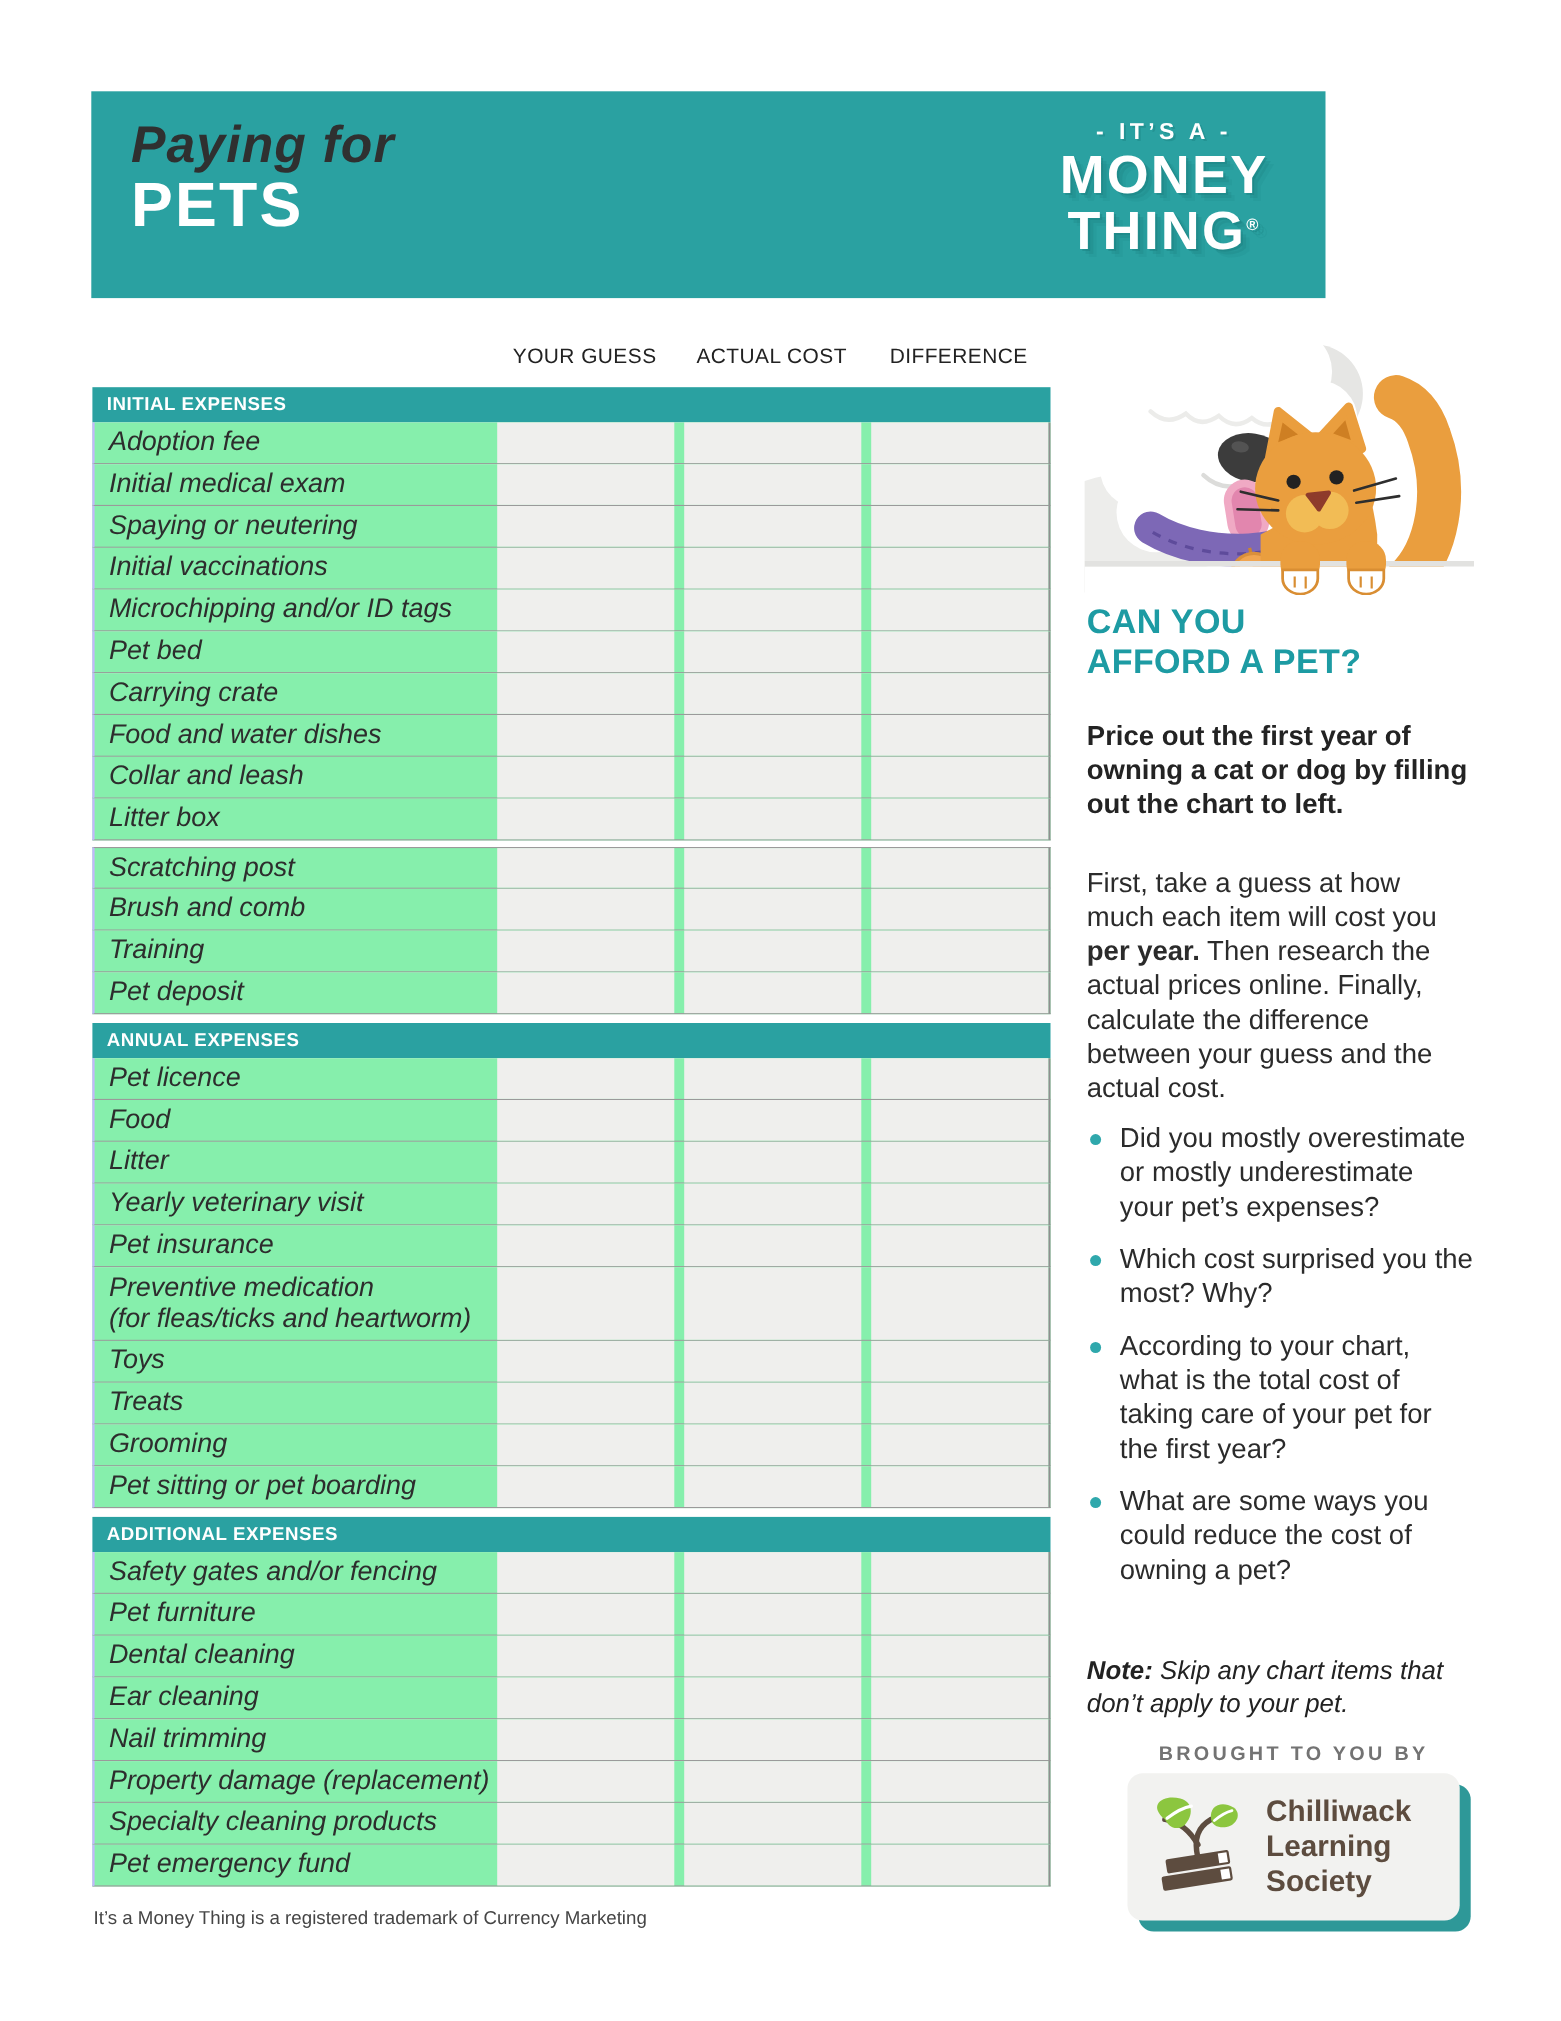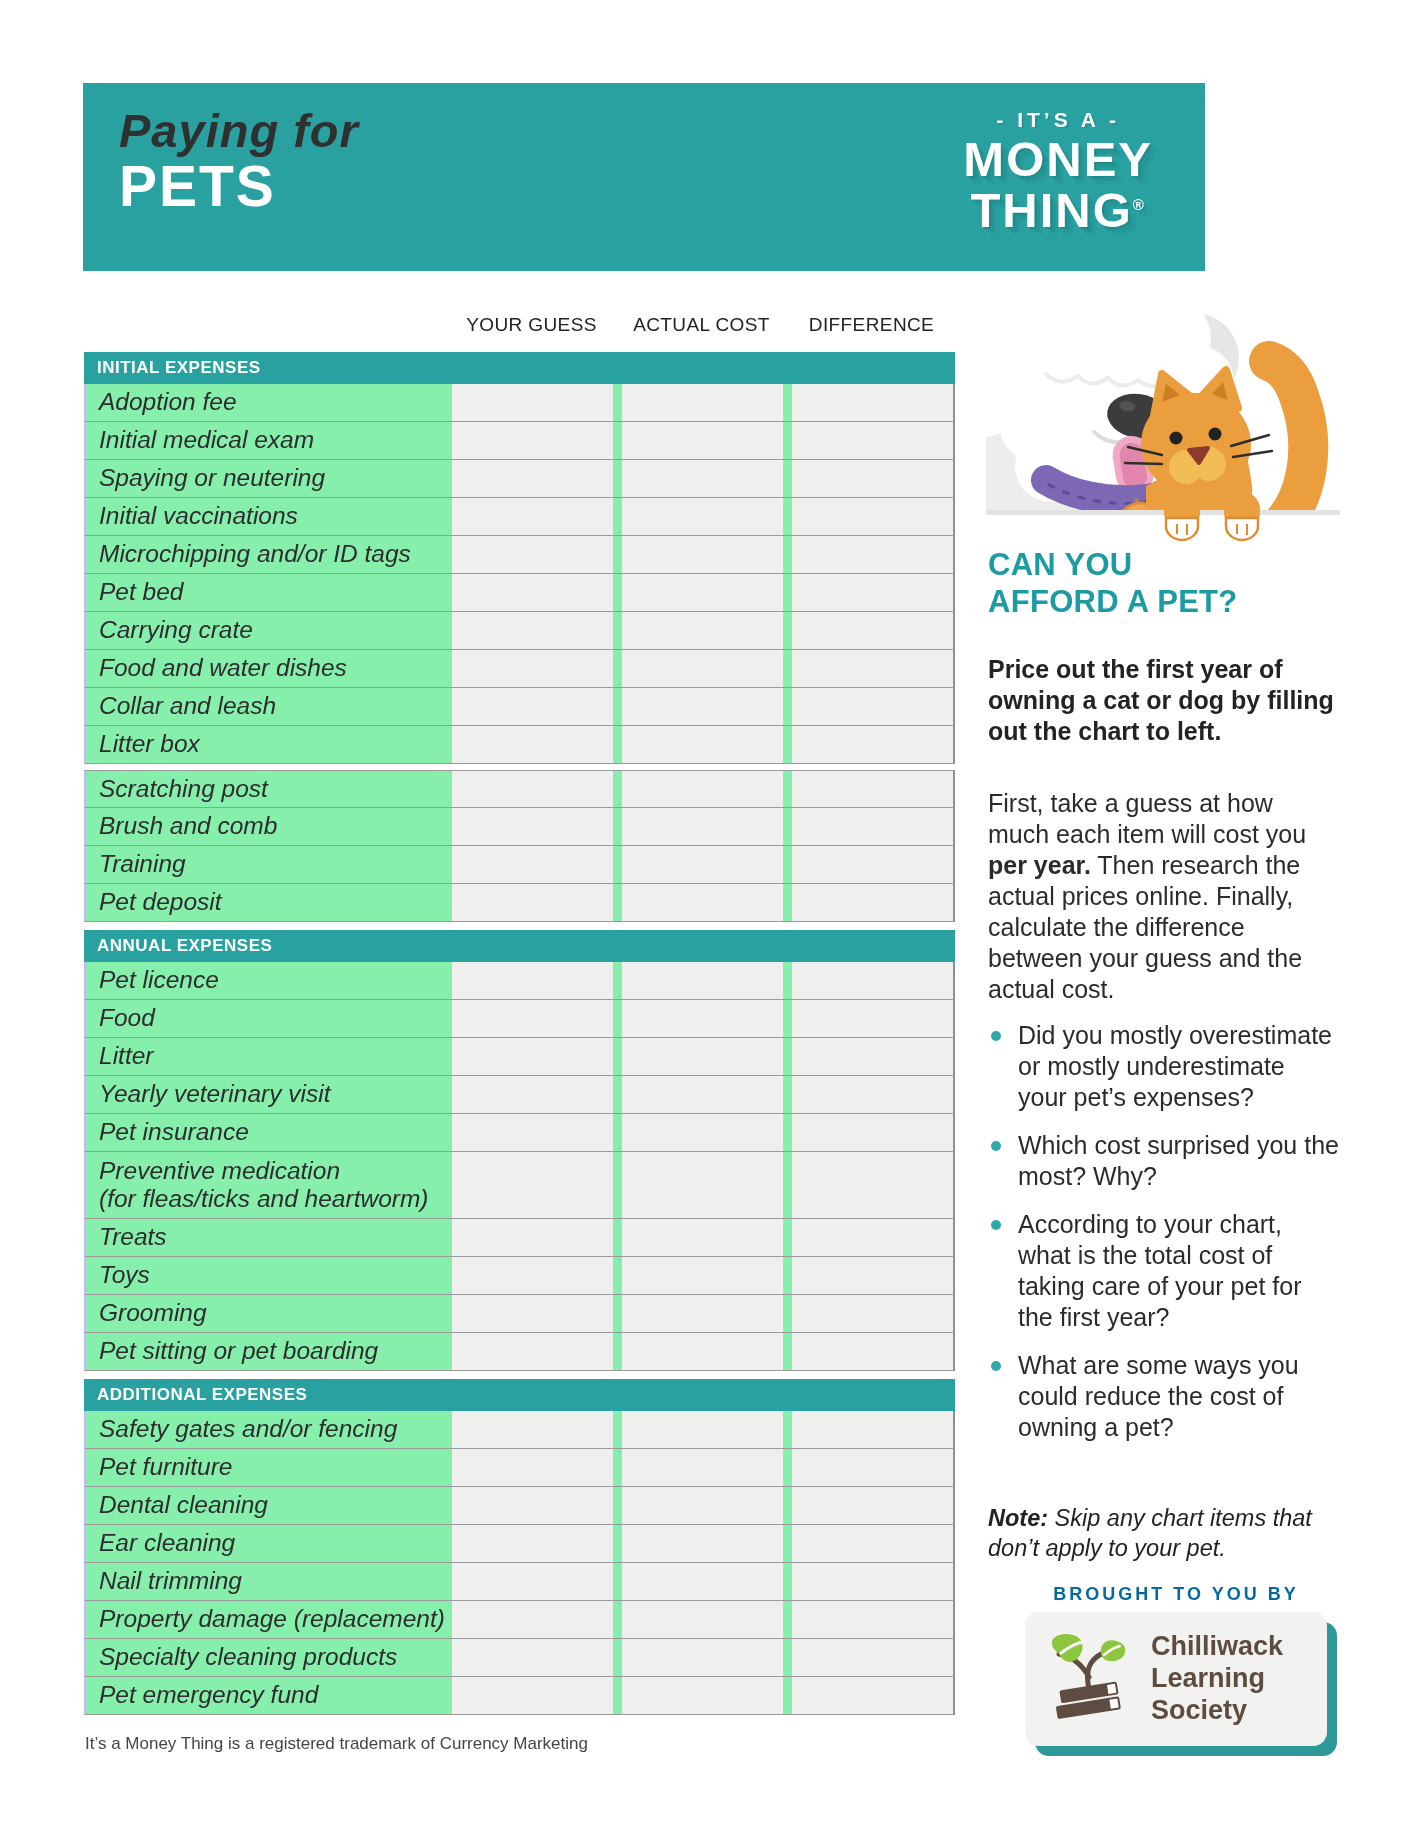--- a/index.html
+++ b/index.html
@@ -45,21 +45,21 @@
   .sb-para{position:absolute;left:988px;top:788px;width:350px;font-size:25px;line-height:31px;margin:0;}
   .sb-bullets{position:absolute;left:988px;top:1020px;width:352px;list-style:none;margin:0;padding:0;}
   .bullet{display:flex;margin-bottom:17px;}
   .bullet .dot{flex:none;width:10px;height:10px;border-radius:50%;background:var(--bullet_teal);
     margin:11px 0 0 3px;}
   .bullet .btext{margin-left:17px;font-size:25px;line-height:31px;}
   .sb-note{position:absolute;left:988px;top:1503px;width:346px;font-size:23.5px;line-height:30px;
     font-style:italic;color:#222;}
   .note-label{font-weight:700;}
   .brought{position:absolute;left:1025px;top:1584px;width:302px;text-align:center;font-size:18px;
-    font-weight:700;letter-spacing:3px;color:#0369a1;}
+    font-weight:700;letter-spacing:3px;color:#737373;}
   .card{position:absolute;left:1025px;top:1612px;width:302px;height:134px;background:#F2F2F0;
     border-radius:14px;box-shadow:10px 10px 0 var(--card_shadow_teal);display:flex;align-items:center;}
   .card-logo{margin-left:14px;flex:none;}
   .card-text{margin-left:12px;font-size:27px;line-height:1.18;font-weight:600;
     color:var(--logo_brown);white-space:pre-line;}
   .footer{position:absolute;left:85px;top:1734px;font-size:17px;color:#454545;font-weight:400;}
 </style>
 </head>
 <body>
 
@@ -198,27 +198,27 @@
       <div class="t-cell"></div>
     </div>
     <div class="t-row tall">
       <div class="t-label">Preventive medication
 (for fleas/ticks and heartworm)</div>
       <div class="t-cell"></div>
       <div class="t-cell"></div>
       <div class="t-cell"></div>
     </div>
     <div class="t-row">
+      <div class="t-label">Toys</div>
+      <div class="t-cell"></div>
+      <div class="t-cell"></div>
+      <div class="t-cell"></div>
+    </div>
+    <div class="t-row">
       <div class="t-label">Treats</div>
-      <div class="t-cell"></div>
-      <div class="t-cell"></div>
-      <div class="t-cell"></div>
-    </div>
-    <div class="t-row">
-      <div class="t-label">Toys</div>
       <div class="t-cell"></div>
       <div class="t-cell"></div>
       <div class="t-cell"></div>
     </div>
     <div class="t-row">
       <div class="t-label">Grooming</div>
       <div class="t-cell"></div>
       <div class="t-cell"></div>
       <div class="t-cell"></div>
     </div>

